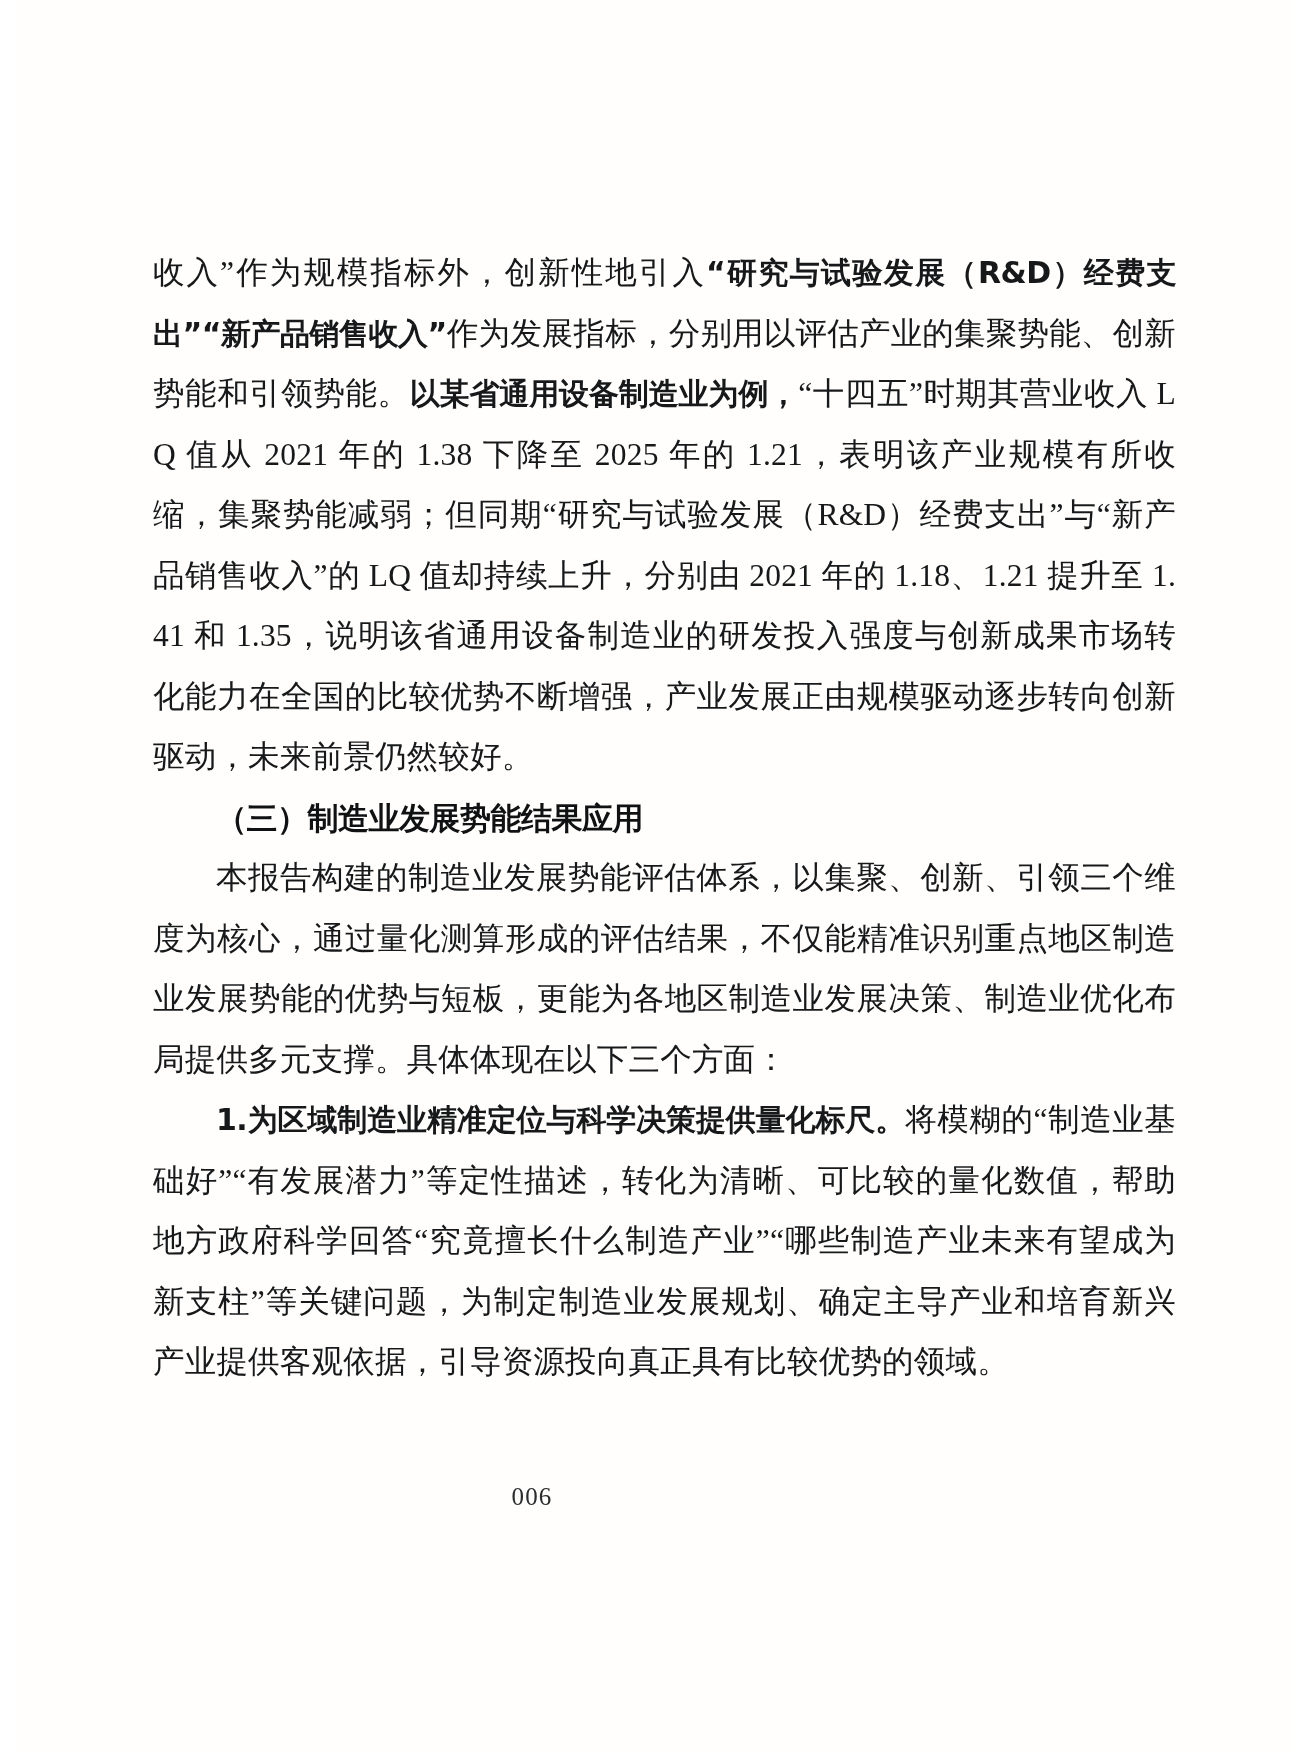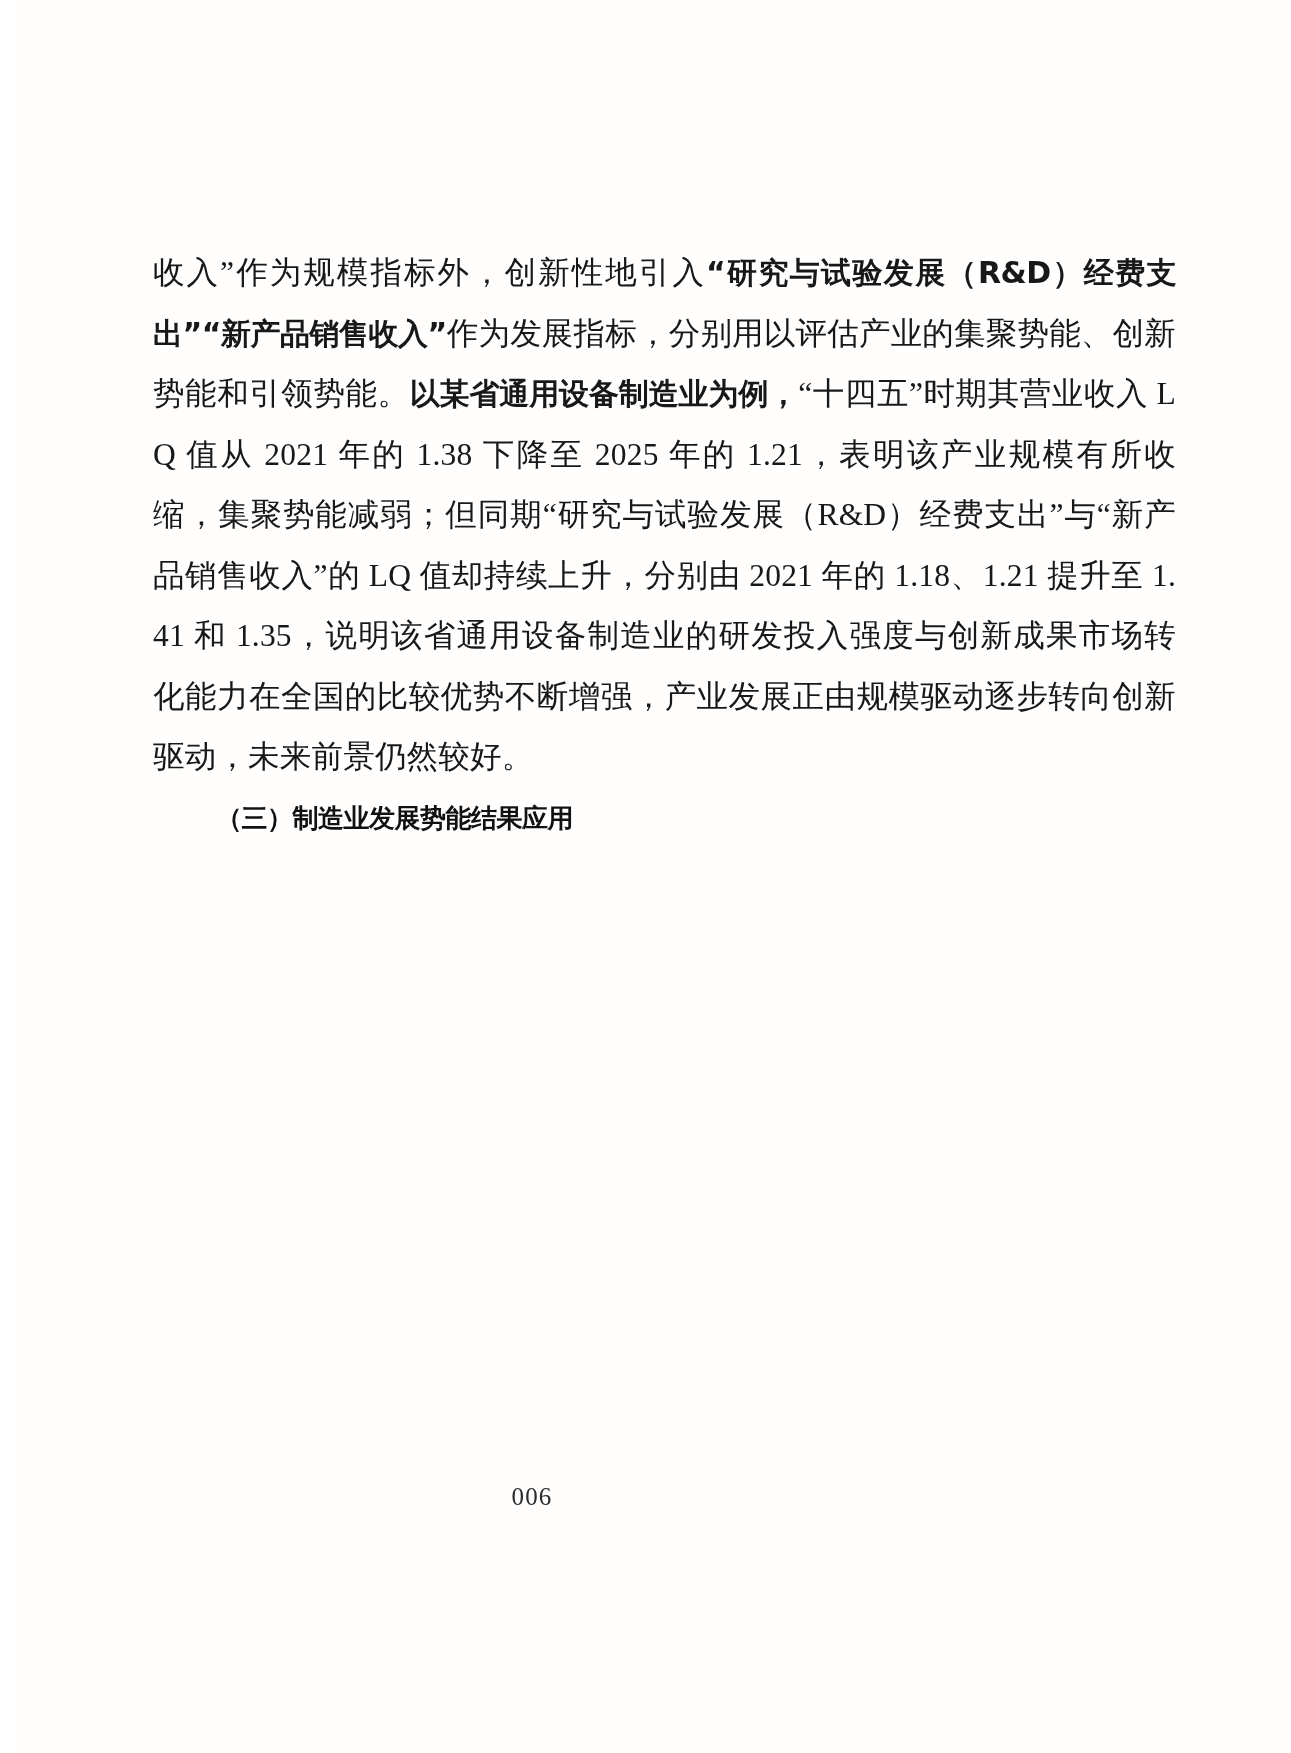--- a/index.html
+++ b/index.html
@@ -54,21 +54,21 @@
     font-weight: bold;
     font-family: "DejaVu Sans", "Liberation Sans", sans-serif;
     letter-spacing: -0.5px;
     font-size: 30px;
   }
 
   
   h2.section-heading {
     margin: 0;
     padding: 0;
-    font-size: 26px;
+    font-size: 31px;
     line-height: 60.5px;
     font-weight: bold;
     font-family: "DejaVu Sans", "Liberation Sans", sans-serif;
     letter-spacing: -0.5px;
     text-indent: 63px;
     color: #0f1112;
   }
 
   .pagenum {
     position: absolute;
@@ -86,19 +86,21 @@
 <body>
 
 <div class="page">
 
   <div class="content">
 
     <p class="body"><span>收入”作为规模指标外，创新性地引入</span><span class="b">“研究与试验发展（R&amp;D）经费支出”“新产品销售收入”</span><span>作为发展指标，分别用以评估产业的集聚势能、创新势能和引领势能。</span><span class="b">以某省通用设备制造业为例，</span><span>“十四五”时期其营业收入 LQ 值从 2021 年的 1.38 下降至 2025 年的 1.21，表明该产业规模有所收缩，集聚势能减弱；但同期“研究与试验发展（R&amp;D）经费支出”与“新产品销售收入”的 LQ 值却持续上升，分别由 2021 年的 1.18、1.21 提升至 1.41 和 1.35，说明该省通用设备制造业的研发投入强度与创新成果市场转化能力在全国的比较优势不断增强，产业发展正由规模驱动逐步转向创新驱动，未来前景仍然较好。</span></p>
 
     <h2 class="section-heading">（三）制造业发展势能结果应用</h2>
 
+    <p class="body indent2">本报告构建的制造业发展势能评估体系，以集聚、创新、引领三个维度为核心，通过量化测算形成的评估结果，不仅能精准识别重点地区制造业发展势能的优势与短板，更能为各地区制造业发展决策、制造业优化布局提供多元支撑。具体体现在以下三个方面：</p>
 
+    <p class="body indent2"><span class="b">1.为区域制造业精准定位与科学决策提供量化标尺。</span><span>将模糊的“制造业基础好”“有发展潜力”等定性描述，转化为清晰、可比较的量化数值，帮助地方政府科学回答“究竟擅长什么制造产业”“哪些制造产业未来有望成为新支柱”等关键问题，为制定制造业发展规划、确定主导产业和培育新兴产业提供客观依据，引导资源投向真正具有比较优势的领域。</span></p>
 
   </div>
 
   <div class="pagenum">006</div>
 
 </div>
 
 </body></html>

